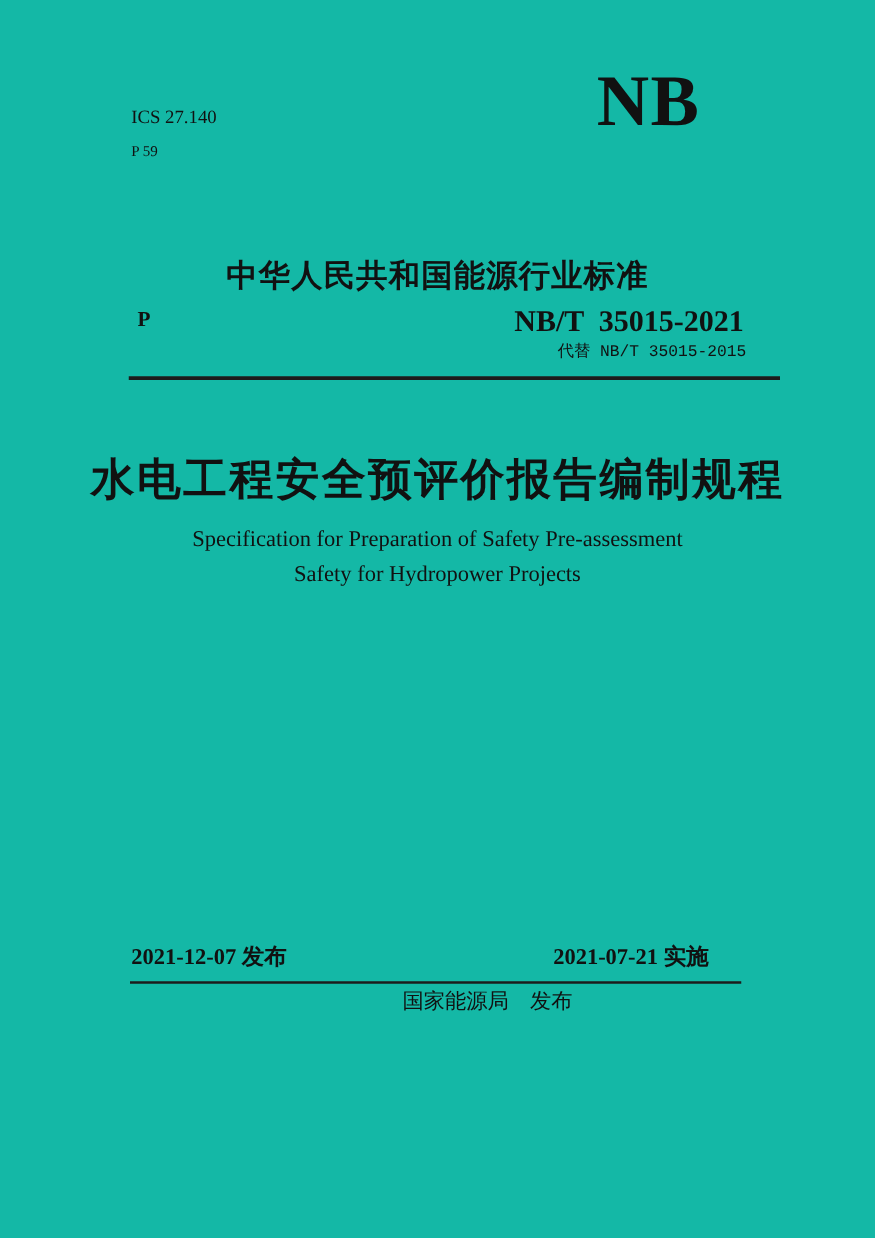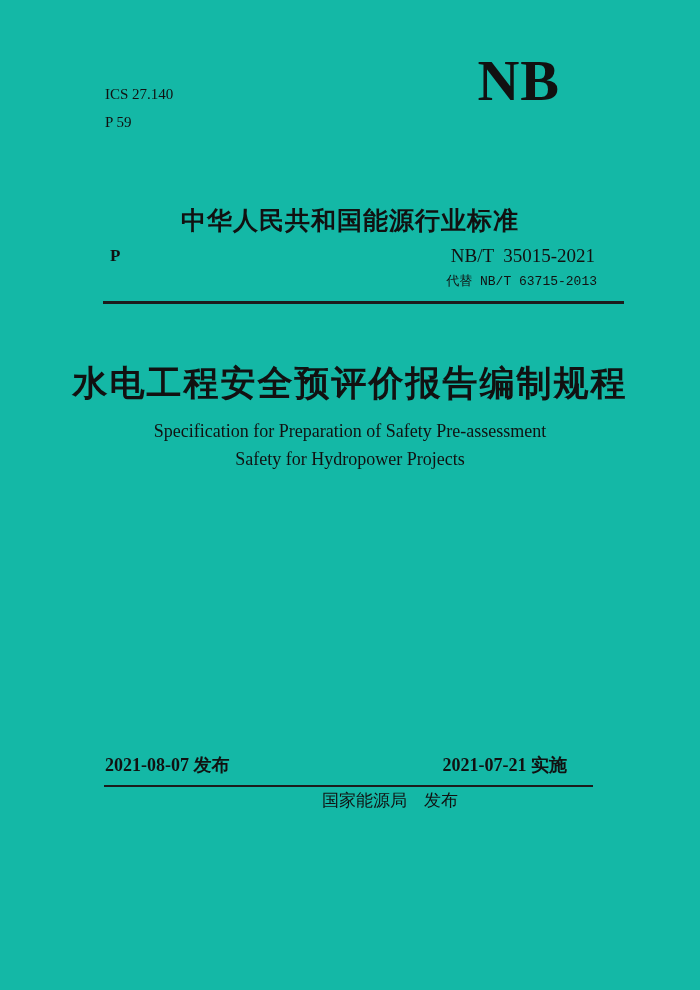--- a/index.html
+++ b/index.html
@@ -11,25 +11,25 @@
     color: #111111;
     overflow: hidden;
   }
   .serif { font-family: "Liberation Serif", "DejaVu Serif", serif; }
   .hei   { font-family: Liberation Sans, sans-serif; }
   .fsong { font-family: "Liberation Mono", "DejaVu Sans Mono", monospace; }
   .abs { position: absolute; }
   .center { left: 0; width: 700px; text-align: center; }
 
   #ics        { left: 105px; top: 86px;  font-size: 15px; }
-  #pclass     { left: 105px; top: 114px; font-size: 15px; }
+  #pclass     { left: 105px; top: 114px; font-size: 12px; }
   #logo       { right: 140px; top: 52px; font-size: 58px; font-weight: bold; line-height: 1.0; letter-spacing: 1px; }
   #std-type   { top: 204px; font-size: 25px; font-weight: bold; letter-spacing: 1px; }
   #doc-letter { left: 110px; top: 246px; font-size: 17px; font-weight: bold; }
-  #std-num    { right: 105px; top: 245px; font-size: 19px; font-weight: normal; white-space: pre; }
+  #std-num    { right: 105px; top: 245px; font-size: 24px; font-weight: bold; white-space: pre; }
   #replaces   { right: 103px; top: 272px; font-size: 13px; white-space: pre; }
   #rule-top   { left: 103px; top: 301px; width: 521px; height: 3px; background: #1c1c1c; }
   #title-cn   { top: 360px; font-size: 35px; font-weight: bold; letter-spacing: 2px; }
   #title-en1  { top: 421px; font-size: 18px; }
   #title-en2  { top: 449px; font-size: 18px; }
   #issue-date { left: 105px; top: 753px; font-size: 18px; font-weight: bold; }
   #impl-date  { right: 133px; top: 753px; font-size: 18px; font-weight: bold; }
   #rule-bottom{ left: 104px; top: 785px; width: 489px; height: 2px; background: #1c1c1c; }
   #issuer     { top: 789px; font-size: 17px; white-space: pre; padding-left: 40px; }
 </style>
@@ -43,31 +43,31 @@
   <div id="pclass" class="abs serif">P 59</div>
 
   <div id="logo" class="abs serif">NB</div>
 
   <div id="std-type" class="abs center hei">中华人民共和国能源行业标准</div>
 
   <div id="doc-letter" class="abs serif">P</div>
 
   <div id="std-num" class="abs serif">NB/T  35015-2021</div>
 
-  <div id="replaces" class="abs fsong">代替 NB/T 63715-2013</div>
+  <div id="replaces" class="abs fsong">代替 NB/T 35015-2015</div>
 
   <div id="rule-top" class="abs"></div>
 
   <div id="title-cn" class="abs center hei">水电工程安全预评价报告编制规程</div>
 
   <div id="title-en1" class="abs center serif">Specification for Preparation of Safety Pre-assessment</div>
 
   <div id="title-en2" class="abs center serif">Safety for Hydropower Projects</div>
 
-  <div id="issue-date" class="abs serif">2021-08-07 发布</div>
+  <div id="issue-date" class="abs serif">2021-12-07 发布</div>
 
   <div id="impl-date" class="abs serif">2021-07-21 实施</div>
 
   <div id="rule-bottom" class="abs"></div>
 
   <div id="issuer" class="abs center hei">国家能源局　发布</div>
 
 </div>
 
 </body></html>

